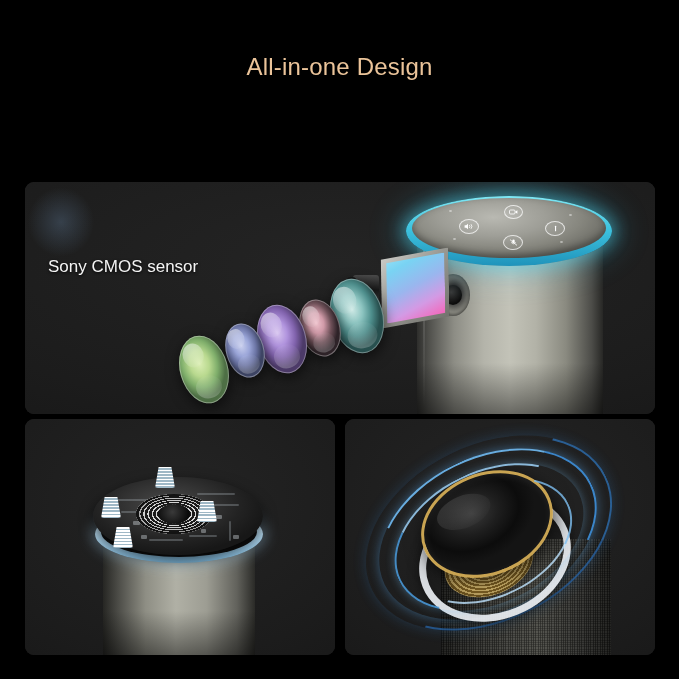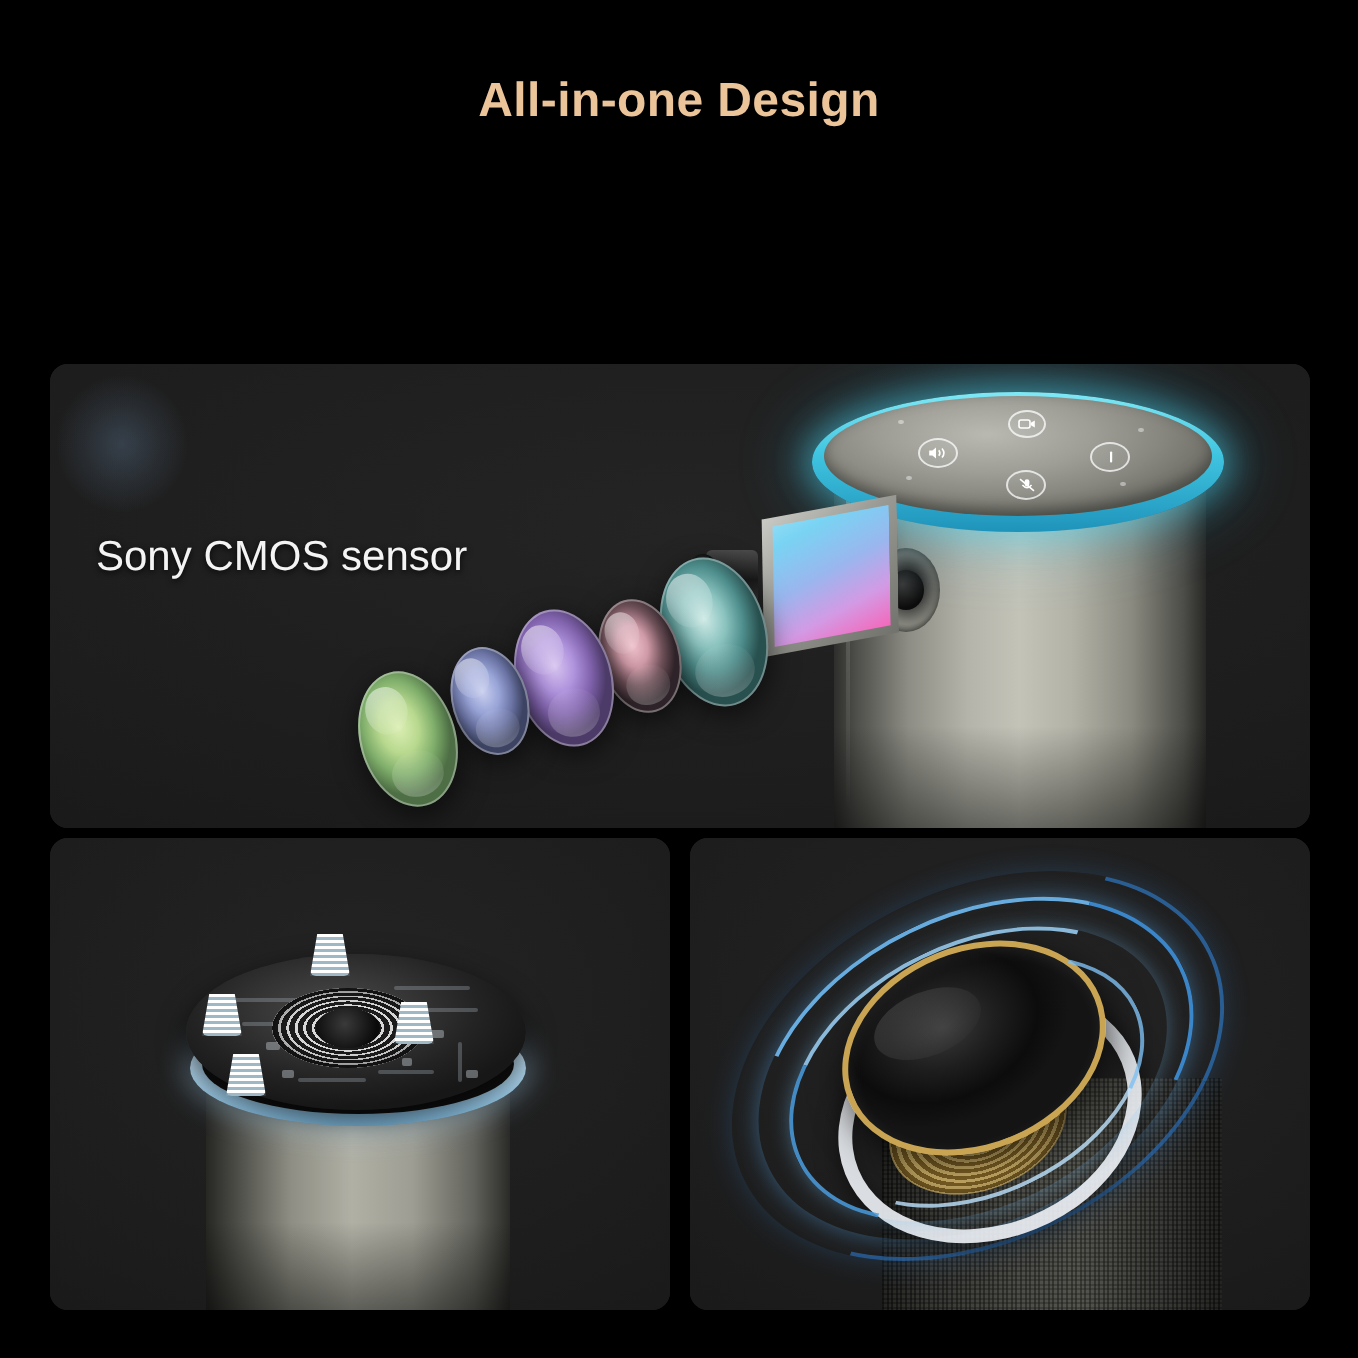--- a/index.html
+++ b/index.html
@@ -6,22 +6,22 @@
   body{
     width:679px;height:679px;overflow:hidden;
     font-family:"Liberation Sans","DejaVu Sans",sans-serif;
     position:relative;
   }
   .page{position:absolute;inset:0;background:#000;}
 
   
   .header{position:absolute;left:0;top:0;width:679px;text-align:center;}
   .headline{
-    margin:0;padding-top:37px;
-    font-size:24px;font-weight:700;letter-spacing:.2px;
+    margin:16px;padding-top:37px;
+    font-size:24px;font-weight:400;letter-spacing:.2px;
     color:#ebc49a;
   }
   .subtitle{
     margin:0 auto;padding-top:14px;width:560px;
     font-size:16.5px;line-height:28px;font-weight:400;
     color:#f2f2f2;letter-spacing:.1px;
   }
 
   
   .panel{
@@ -31,21 +31,21 @@
   .panel .pbg{position:absolute;inset:0;
     background:radial-gradient(120% 120% at 50% 35%,#242424 0%,#1c1c1c 55%,#141414 100%);}
   #panel-top{left:25px;top:182px;width:630px;height:232px;}
   #panel-mic{left:25px;top:419px;width:310px;height:236px;}
   #panel-spk{left:345px;top:419px;width:310px;height:236px;}
 
   .panel-label{
     position:absolute;z-index:40;color:#f4f4f4;font-weight:400;
     text-shadow:0 1px 3px rgba(0,0,0,.85);
   }
-  #label-sony{left:48px;top:267px;font-size:21px;}
+  #label-sony{left:48px;top:257px;font-size:17px;}
 
   .stage{position:absolute;inset:0;}
 
   
   .cyl-body{
     position:absolute;left:392px;top:41px;width:186px;height:200px;
     background:linear-gradient(90deg,
       #2e2e2c 0%, #4e4e4a 6%, #8d8d85 20%, #b4b4aa 36%,
       #c3c3b8 50%, #b2b2a7 64%, #8a8a80 80%, #4c4c48 94%, #272725 100%);
     border-radius:6px/4px;

